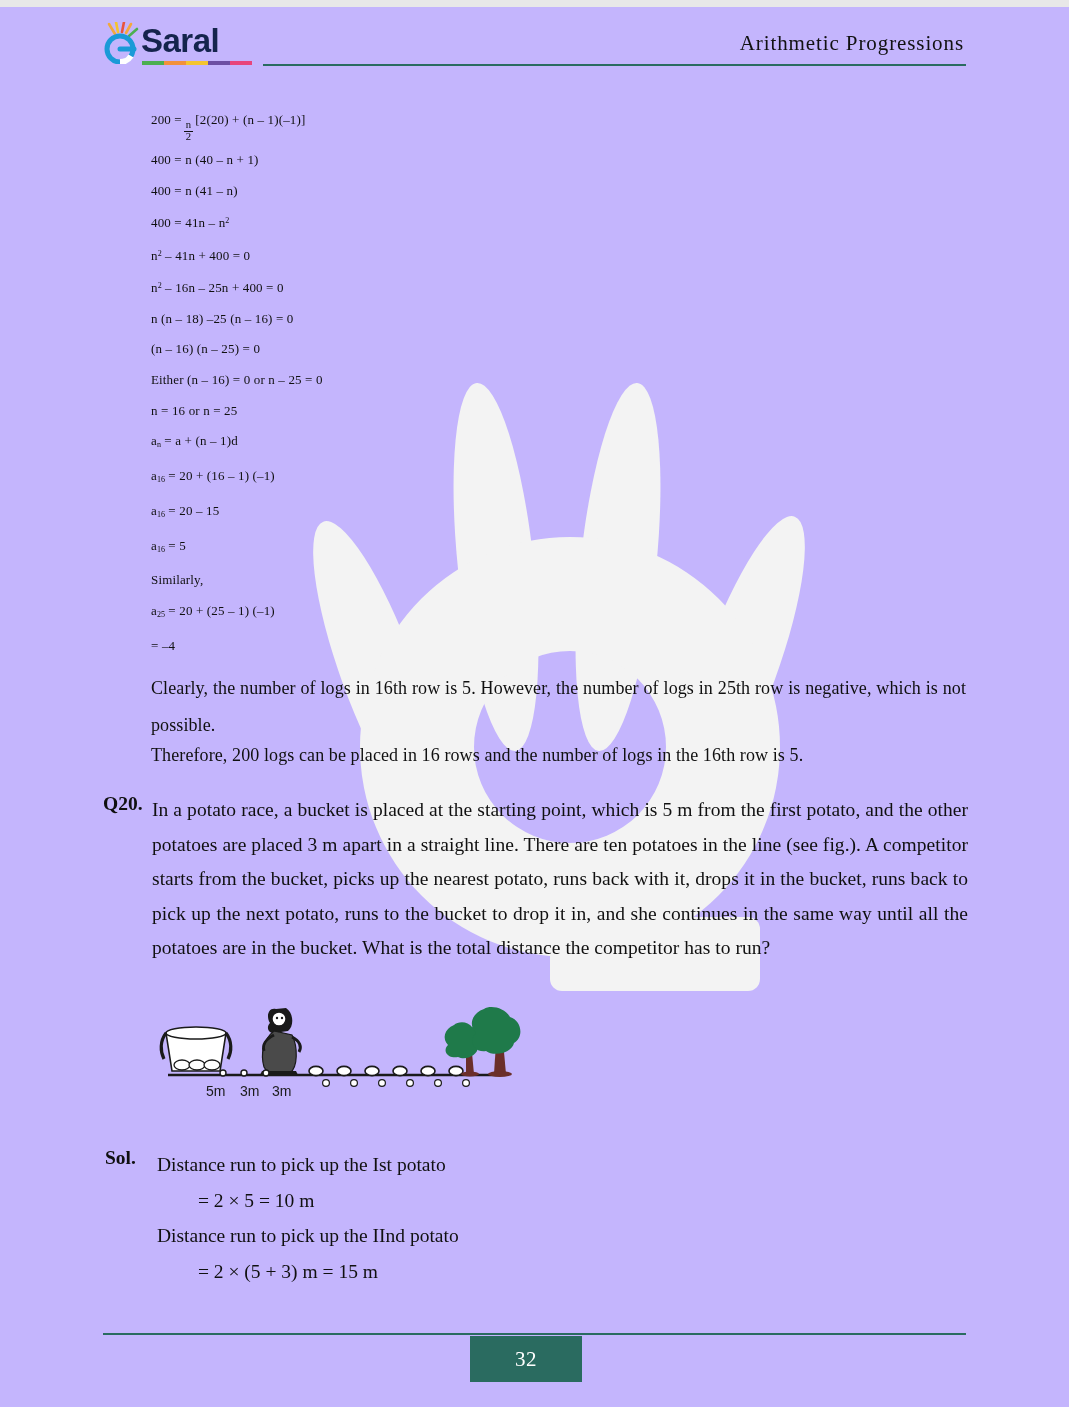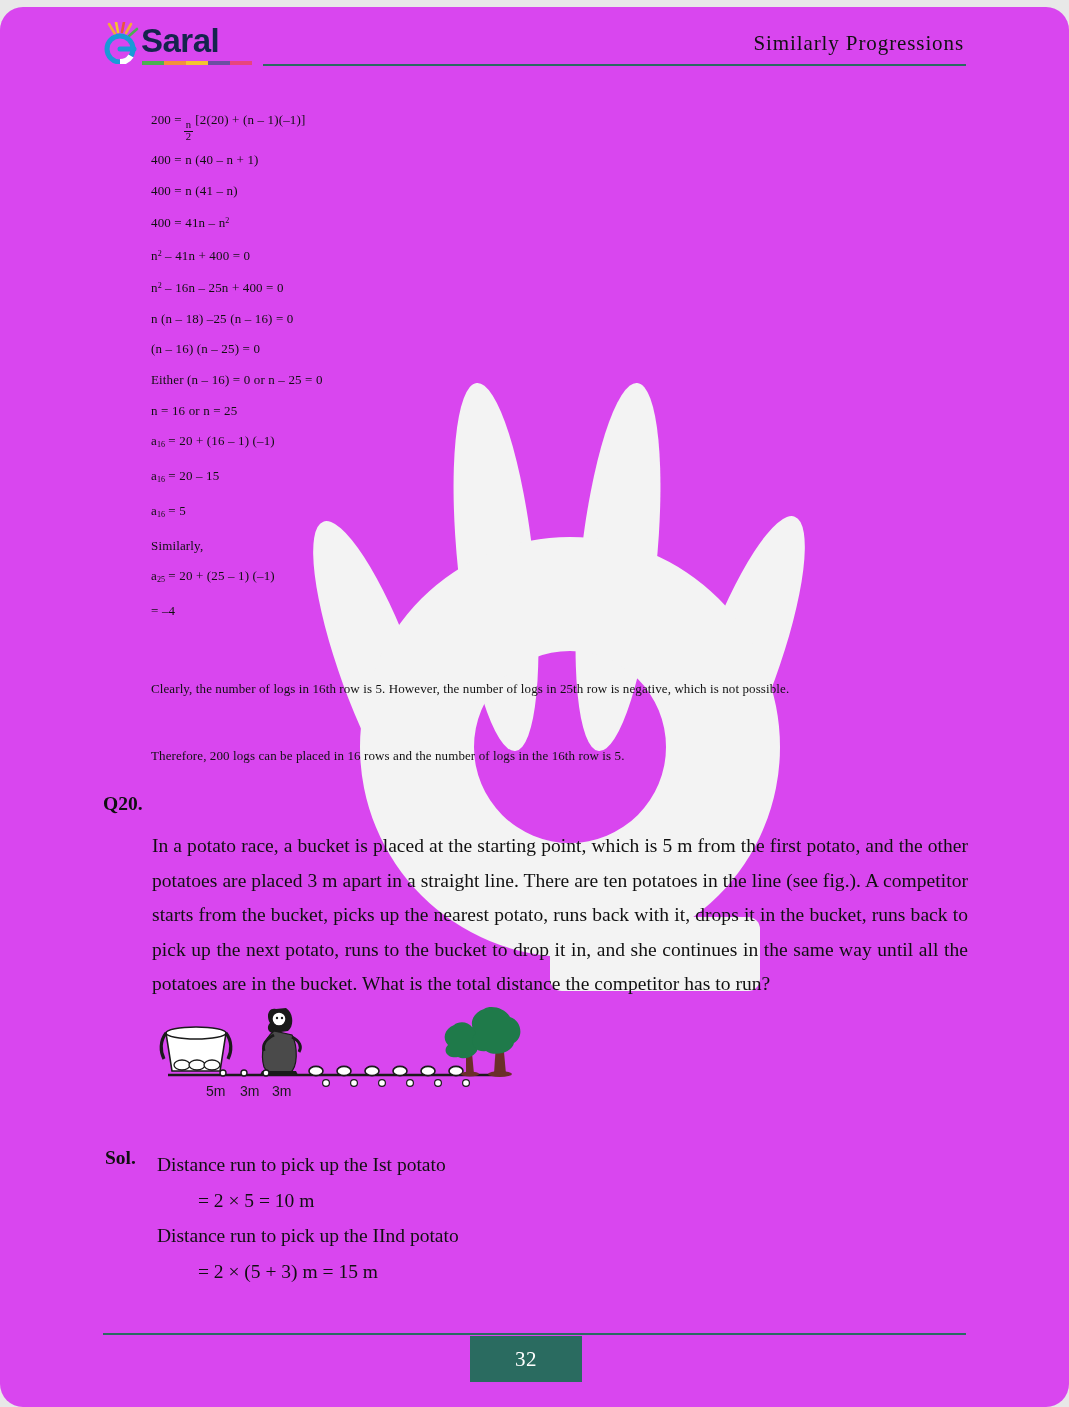--- a/index.html
+++ b/index.html
@@ -11,23 +11,22 @@
     width: 1069px;
     height: 1407px;
     font-family: "Liberation Serif", serif;
   }
   .page {
     position: absolute;
     left: 0;
     top: 7px;
     width: 1069px;
     height: 1400px;
-    background: #d946ef;
+    background: #c4b5fd;
     overflow: hidden;
-    border-radius: 23px;
   }
 
   
   .watermark {
     position: absolute;
     left: 300px;
     top: 310px;
     width: 540px;
     height: 760px;
     pointer-events: none;
@@ -118,21 +117,21 @@
     text-align: center;
     font-size: 0.82em;
     line-height: 1.02;
     margin: 0 2px;
   }
   .frac .num { border-bottom: 1.3px solid #101010; padding: 0 2px; }
   .frac .den { padding: 0 2px; }
 
   .para {
     position: absolute;
-    font-size: 13px;
+    font-size: 18px;
     line-height: 37px;
     color: #101010;
     text-align: justify;
     letter-spacing: 0.1px;
   }
   .p-clearly { left: 151px; top: 663px; width: 815px; }
   .p-therefore { left: 151px; top: 730px; width: 815px; }
 
   
   .qrow {
@@ -149,21 +148,20 @@
     font-weight: bold;
     color: #101010;
   }
   .qtext {
     margin-left: 49px;
     font-size: 19.5px;
     line-height: 34.5px;
     color: #101010;
     text-align: justify;
     letter-spacing: 0.05px;
-    margin-top: 36px;
   }
 
   
   .figure {
     position: absolute;
     left: 148px;
     top: 988px;
     width: 380px;
     height: 110px;
     z-index: 1;
@@ -254,21 +252,21 @@
       </svg>
       <span class="logo-text">Saral</span>
       <span class="logo-bar">
         <i style="background:#4caf50"></i>
           <i style="background:#f2913b"></i>
           <i style="background:#f4c430"></i>
           <i style="background:#6c4fa3"></i>
           <i style="background:#e8457c"></i>
       </span>
     </div>
-    <div class="header-title">Similarly  Progressions</div>
+    <div class="header-title">Arithmetic  Progressions</div>
     <div class="header-rule"></div>
   </div>
 
   <div class="content">
 
     <div class="eqblock">
       <div class="eq first">
         200 =<span class="frac">
             <span class="num">n</span>
             <span class="den">2</span>
@@ -276,20 +274,21 @@
       </div>
       <div class="eq">400 = n (40 – n + 1)</div>
       <div class="eq">400 = n (41 – n)</div>
       <div class="eq">400 = 41n – n<sup>2</sup></div>
       <div class="eq">n<sup>2</sup> – 41n + 400 = 0</div>
       <div class="eq">n<sup>2</sup> – 16n – 25n + 400 = 0</div>
       <div class="eq">n (n – 18) –25 (n – 16) = 0</div>
       <div class="eq">(n – 16) (n – 25) = 0</div>
       <div class="eq">Either (n – 16) = 0 or n – 25 = 0</div>
       <div class="eq">n = 16 or n = 25</div>
+      <div class="eq">a<sub>n</sub> = a + (n – 1)d</div>
       <div class="eq">a<sub>16</sub> = 20 + (16 – 1) (–1)</div>
       <div class="eq">a<sub>16</sub> = 20 – 15</div>
       <div class="eq">a<sub>16</sub> = 5</div>
       <div class="eq">Similarly,</div>
       <div class="eq">a<sub>25</sub> = 20 + (25 – 1) (–1)</div>
       <div class="eq">= –4</div>
     </div>
 
     <div class="para p-clearly">Clearly, the number of logs in 16th row is 5. However, the number of logs in 25th row is negative, which is not possible.</div>
     <div class="para p-therefore">Therefore, 200 logs can be placed in 16 rows and the number of logs in the 16th row is 5.</div>

